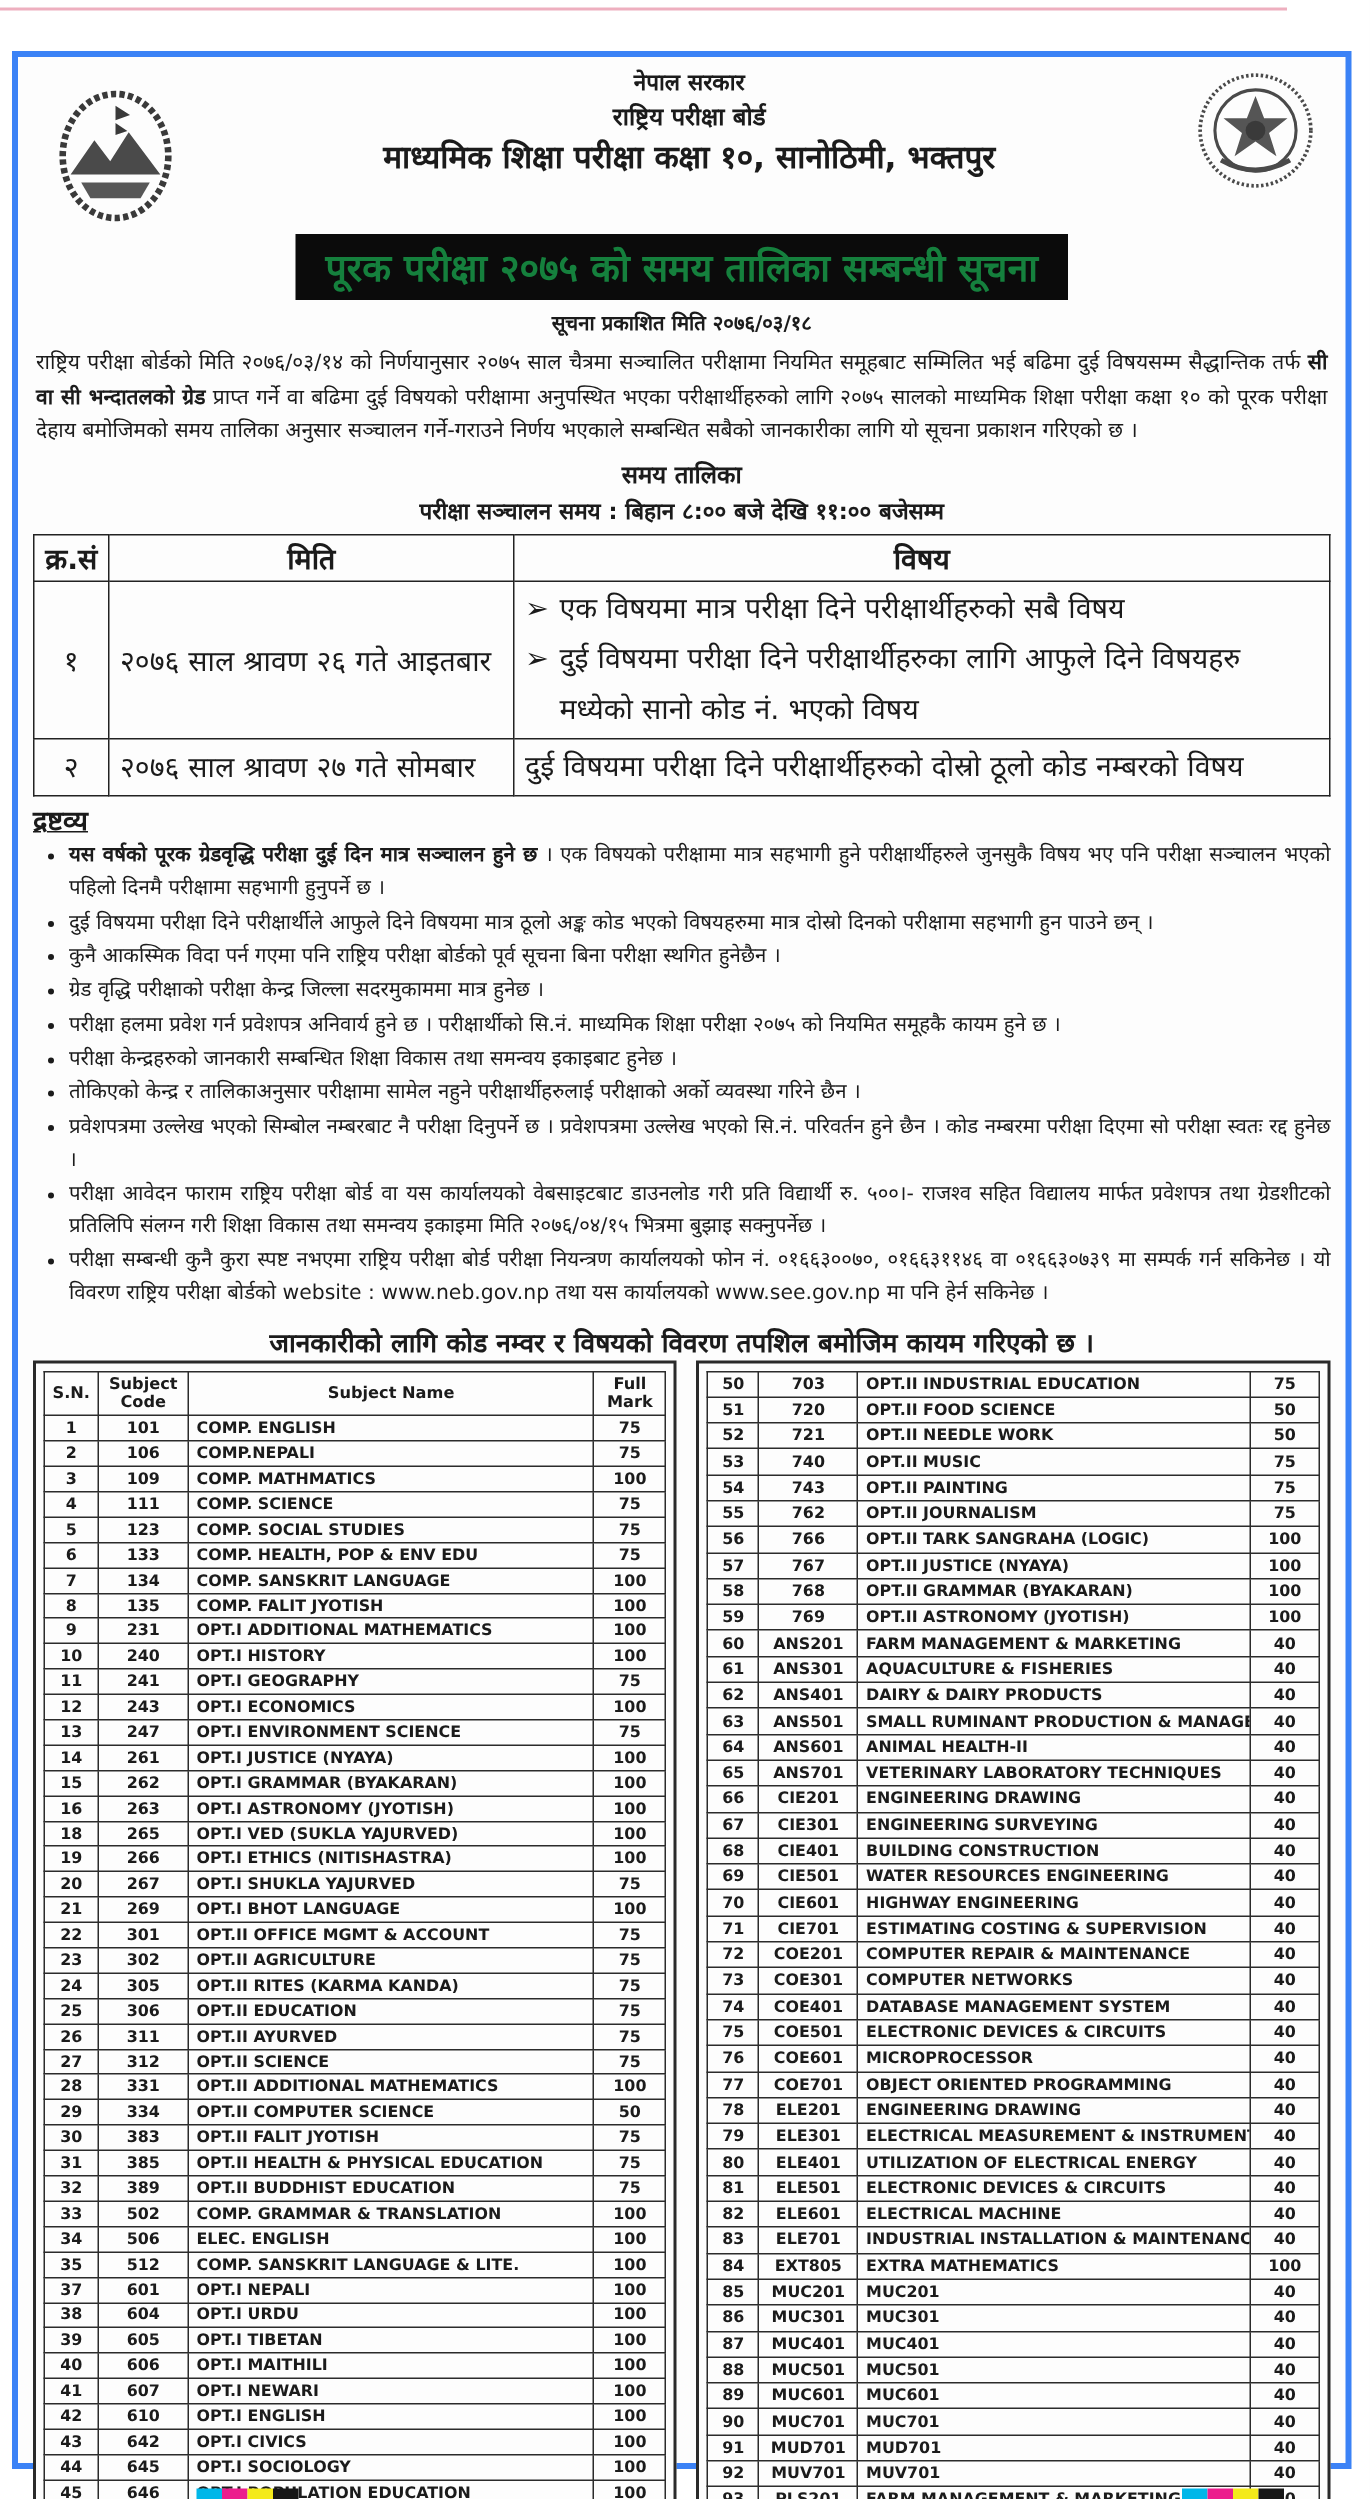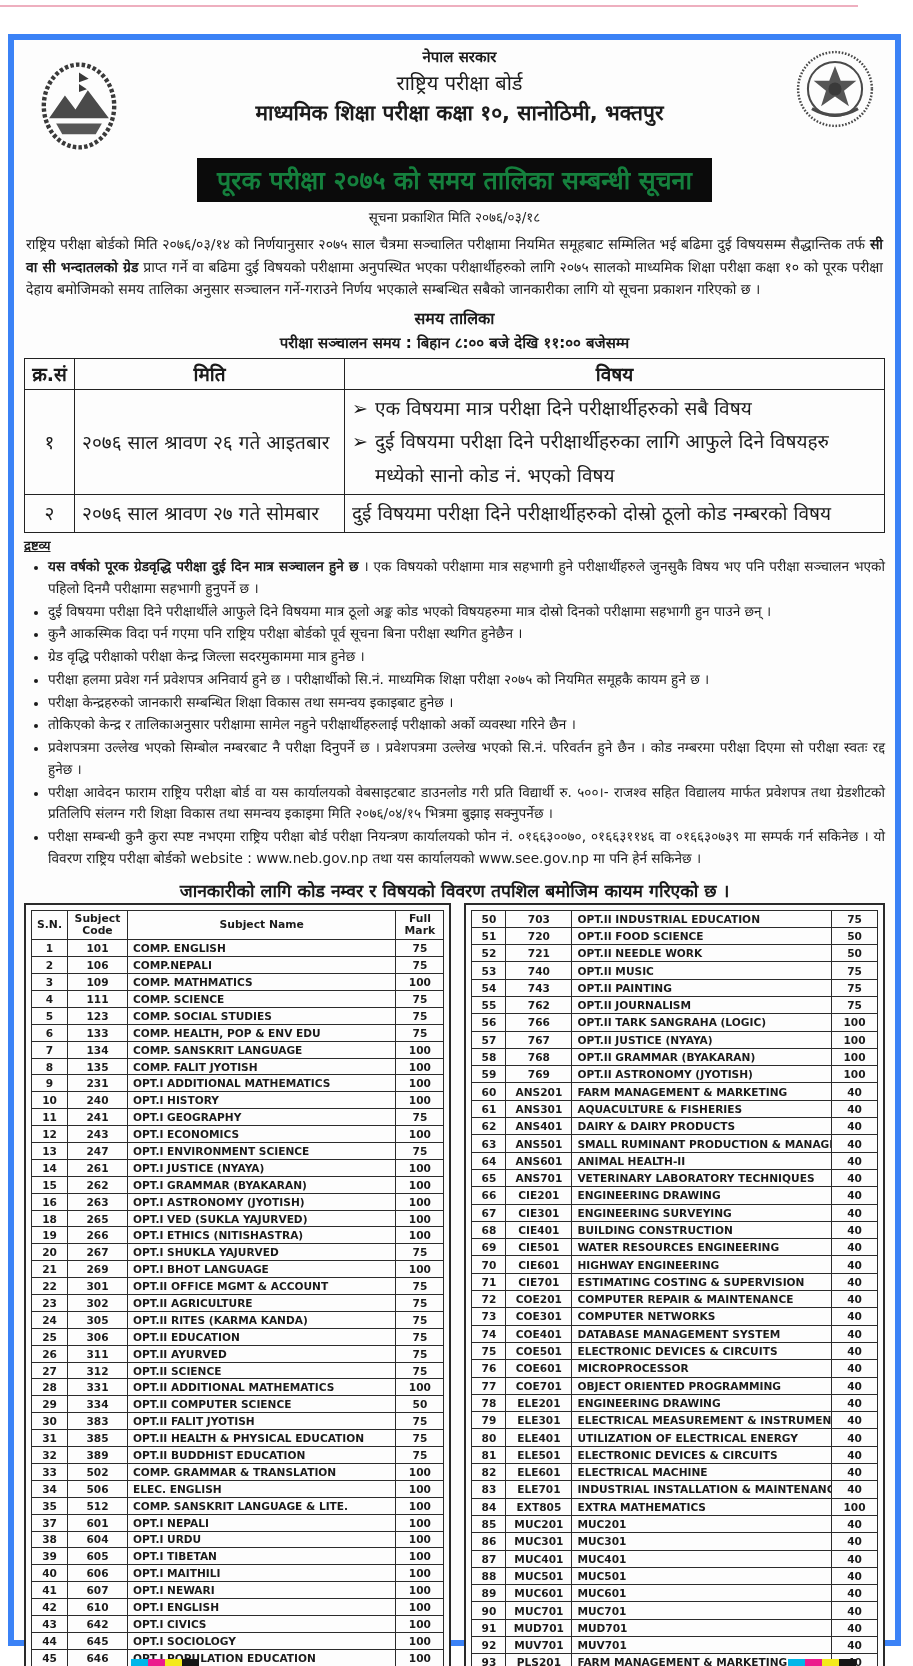--- a/index.html
+++ b/index.html
@@ -4,49 +4,49 @@
 <style>
   html,body{margin:0;padding:0;}
   body{
     width:913px;height:1666px;position:relative;overflow:hidden;
     background:#ffffff;color:#1b1b1b;
     font-family:"DejaVu Sans","Liberation Sans",sans-serif;
   }
   .top-accent{position:absolute;top:5px;left:0;width:858px;height:2px;background:#eeafbf;}
   .sheet{
     position:absolute;top:34px;left:8px;width:893px;height:1612px;box-sizing:border-box;
-    border:6px solid #3b82f6;background:#fdfdfd;padding:6px 10px 4px 10px;
+    border:4px solid #3b82f6;background:#fdfdfd;padding:6px 10px 4px 10px;
   }
   
   .hdr{display:flex;align-items:flex-start;}
   .emblem{width:110px;display:flex;justify-content:center;padding-top:14px;}
   .seal{width:100px;display:flex;justify-content:center;padding-top:2px;}
   .hdr-center{flex:1;text-align:center;line-height:1.3;padding-top:2px;}
   .gov{font-size:15px;font-weight:700;}
-  .board{font-size:20px;font-weight:400;margin-top:2px;}
+  .board{font-size:16px;font-weight:700;margin-top:2px;}
   .office{font-size:21px;font-weight:700;margin-top:4px;}
   .banner-wrap{text-align:center;margin-top:6px;}
   .banner{
     display:inline-block;background:#0b0b0b;color:#15803d;font-size:25px;font-weight:700;
     padding:4px 20px 6px 20px;
   }
-  .pubdate{text-align:center;font-size:13.5px;margin-top:6px;font-weight:400;}
+  .pubdate{text-align:center;font-size:13.5px;margin-top:6px;font-weight:700;}
   .intro{font-size:14px;line-height:1.62;text-align:justify;margin:7px 2px 0 2px;}
   
   .sched-title{text-align:center;font-size:16px;font-weight:700;margin-top:6px;}
   .sched-sub{text-align:center;font-size:15px;font-weight:700;margin-top:3px;}
   table{border-collapse:collapse;}
   .sched{width:100%;margin-top:6px;font-size:19px;}
   .sched th,.sched td{border:1.6px solid #222;padding:2px 7px;vertical-align:middle;}
   .sched th{font-weight:700;}
   .sched td.c{text-align:center;}
   .sched .subj-line{display:flex;gap:7px;line-height:1.75;}
   .sched .arr{flex:0 0 auto;}
   
-  .notes-title{font-size:13px;font-weight:700;margin-top:3px;text-decoration:underline;}
+  .notes-title{font-size:18px;font-weight:700;margin-top:3px;text-decoration:underline;}
   ul.notes{margin:2px 0 0 0;padding-left:24px;}
   ul.notes li{font-size:13.6px;line-height:1.6;margin-bottom:1px;text-align:justify;}
   ul.notes li::marker{font-size:12px;}
   
   .caption{text-align:center;font-size:17.5px;font-weight:700;margin:8px 0 1px 0;}
   
   .cols{display:flex;align-items:flex-start;gap:13px;}
   .colbox{border:2px solid #2a2a2a;padding:5px;background:#fdfdfd;}
   .colbox.left{width:441px;box-sizing:border-box;}
   .colbox.right{width:434px;box-sizing:border-box;}

